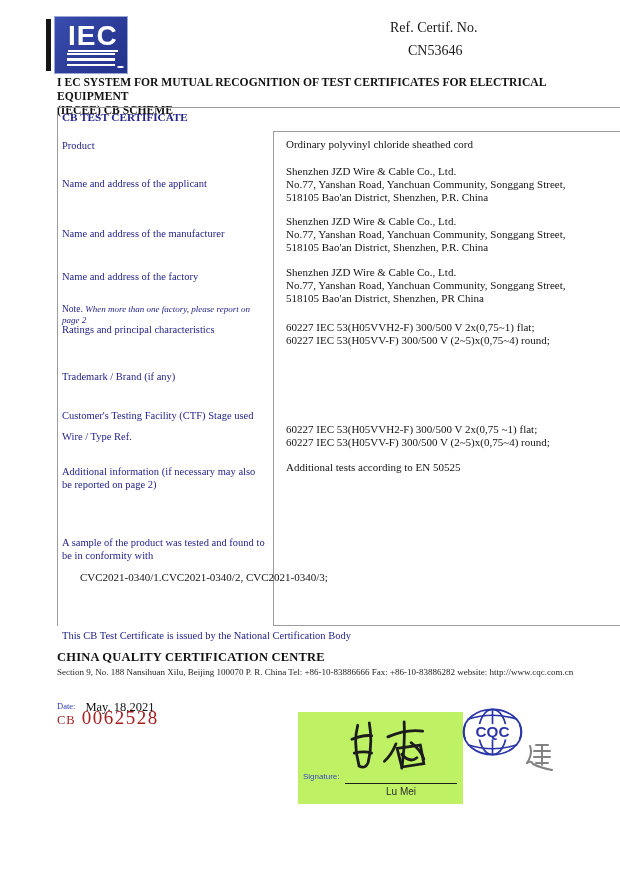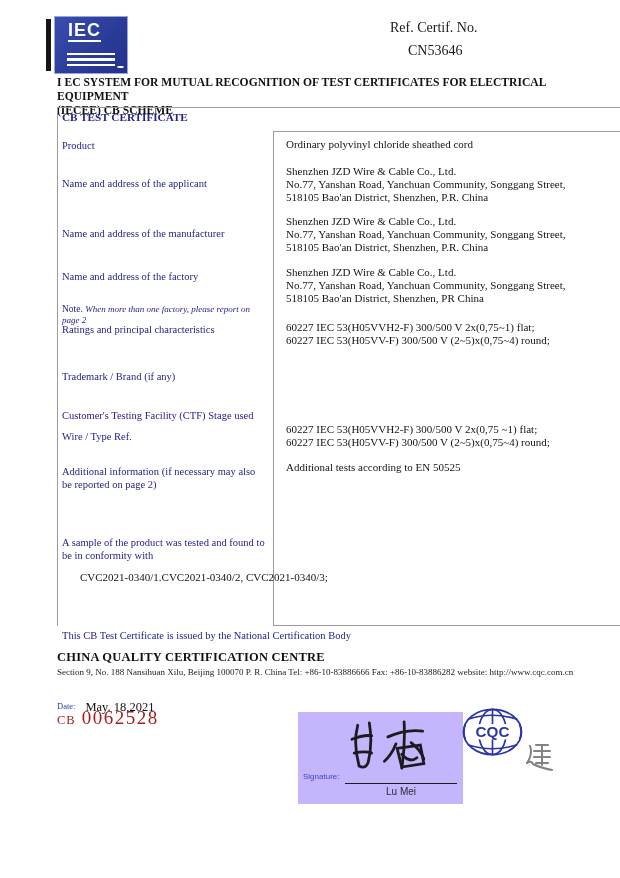--- a/index.html
+++ b/index.html
@@ -3,21 +3,21 @@
 <meta charset="utf-8">
 <style>
   html,body{margin:0;padding:0;background:#ffffff;}
   body{width:620px;height:878px;position:relative;font-family:"Liberation Serif",serif;color:#141414;overflow:hidden;}
   .abs{position:absolute;}
 
   
   .iec-logo{left:46px;top:16px;width:86px;height:58px;}
   .iec-bar{position:absolute;left:0;top:3px;width:5px;height:52px;background:#151515;}
   .iec-box{position:absolute;left:8px;top:0;width:74px;height:58px;background:linear-gradient(135deg,#3a4eb0,#2a3a96 60%,#24338b);border:1px solid #9aa6d6;box-sizing:border-box;}
-  .iec-text{position:absolute;left:13px;top:4px;color:#fff;font-family:"Liberation Sans",sans-serif;font-weight:bold;font-size:18px;letter-spacing:1px;border-bottom:2.5px solid #fff;padding-bottom:0px;line-height:1.05;}
+  .iec-text{position:absolute;left:13px;top:4px;color:#fff;font-family:"Liberation Sans",sans-serif;font-weight:bold;font-size:28px;letter-spacing:1px;border-bottom:2.5px solid #fff;padding-bottom:0px;line-height:1.05;}
   .iec-lines{position:absolute;left:12px;bottom:7px;width:48px;}
   .iec-lines div{height:2.5px;background:#fff;margin-top:3px;}
   .iec-dot{position:absolute;right:-9px;bottom:-2px;width:7px;height:7px;border-radius:50%;background:#fff;}
 
   .ref-block{left:390px;top:20px;font-size:14px;color:#1a1a1a;}
   .ref-value{margin:7px 0 0 18px;}
 
   .scheme-title{left:57px;top:76px;width:545px;font-weight:bold;font-size:11.6px;line-height:1.2;white-space:pre-line;color:#111;}
 
   
@@ -45,21 +45,21 @@
   .issued-line{left:62px;top:630px;color:#23238b;font-size:10.5px;}
   .ncb-name{left:57px;top:650px;font-weight:bold;font-size:12.5px;letter-spacing:.2px;color:#111;}
   .ncb-address{left:57px;top:667px;font-size:9px;color:#222;}
   .date-row{left:57px;top:697px;}
   .date-label{color:#2a3ab0;font-size:8.5px;vertical-align:2px;}
   .date-value{color:#111;font-size:12.5px;margin-left:10px;}
   .cb-row{left:57px;top:707px;color:#a32020;}
   .cb-prefix{font-size:12.5px;letter-spacing:1px;}
   .cb-number{font-size:19px;letter-spacing:1.5px;margin-left:6px;}
 
-  .sig-patch{left:298px;top:712px;width:165px;height:92px;background:#c4b5fd;}
+  .sig-patch{left:298px;top:712px;width:165px;height:92px;background:#bef264;}
   .sig-script{position:absolute;left:38px;top:4px;}
   .sig-label{position:absolute;left:5px;top:60px;color:#3a49c0;font-family:"Liberation Sans",sans-serif;font-size:8px;}
   .sig-line{position:absolute;left:47px;top:71px;width:112px;border-top:1.6px solid #1d1d1d;}
   .sig-name{position:absolute;left:47px;top:74px;width:112px;text-align:center;font-family:"Liberation Sans",sans-serif;font-size:10px;color:#2c2c2c;}
   .cqc-logo{left:461px;top:707px;width:63px;height:52px;}
   .stamp{left:523px;top:742px;width:30px;height:32px;opacity:.75;}
 </style>
 </head>
 <body>
 

